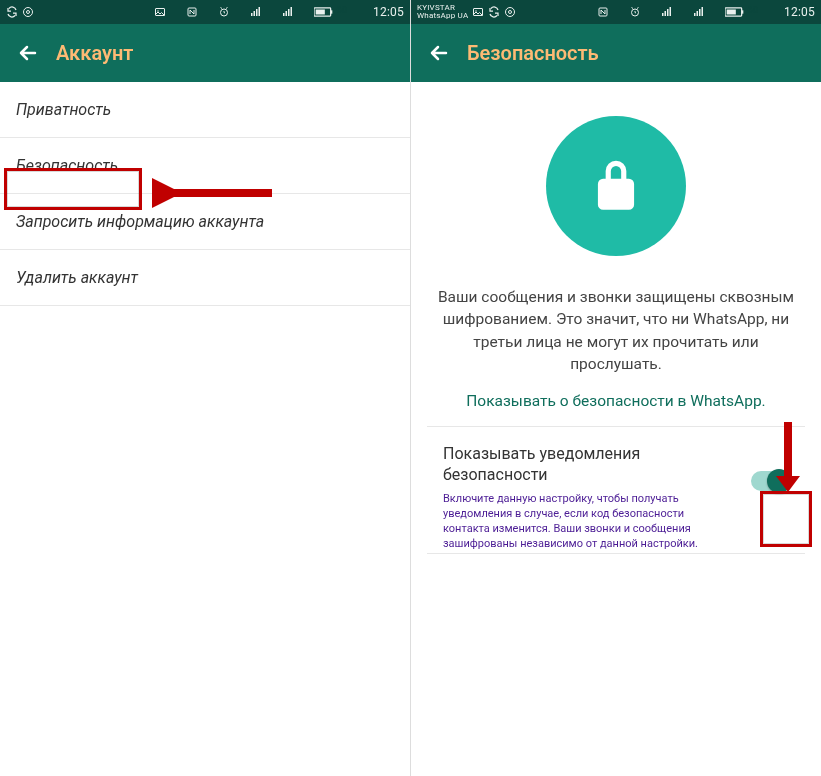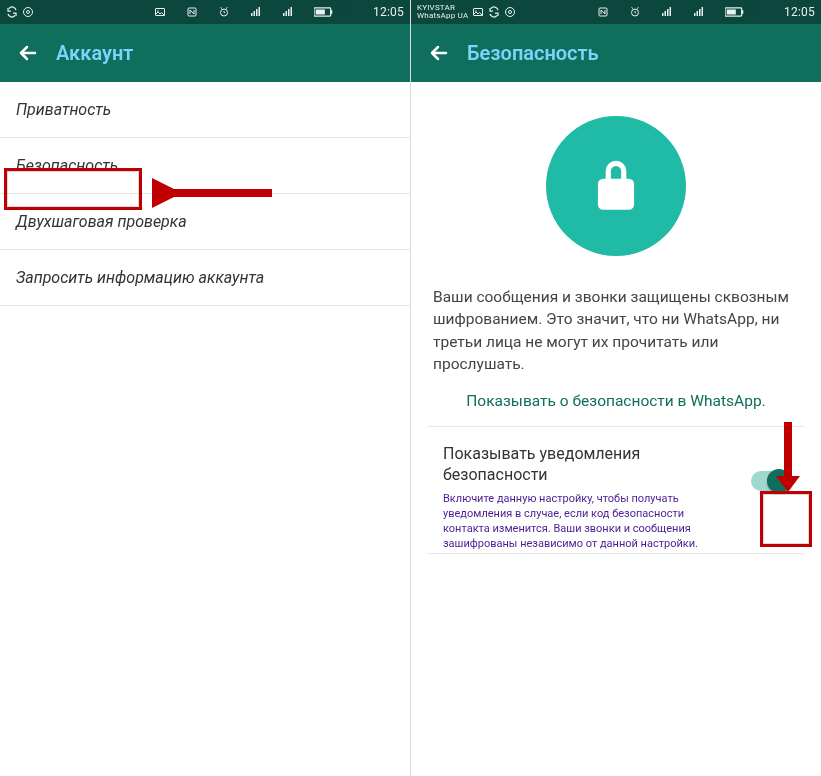--- a/index.html
+++ b/index.html
@@ -51,21 +51,21 @@
       text-align: left;
     }
     .statusbar svg { display: block; }
     .sb-icon {
       display: inline-flex;
       align-items: center;
       justify-content: center;
     }
     .appbar {
       background: #0f6e5c;
-      color: #7dd3fc;
+      color: #fdba74;
       height: 58px;
       display: flex;
       align-items: center;
       padding: 0 6px;
     }
     .appbar .back {
       width: 44px;
       height: 44px;
       display: flex;
       align-items: center;
@@ -117,21 +117,21 @@
       width: 140px;
       height: 140px;
       border-radius: 50%;
       background: #1fbba6;
       display: flex;
       align-items: center;
       justify-content: center;
       margin: 20px 0 16px 0;
     }
     .desc-block {
-      text-align: left;
+      text-align: center;
       padding: 14px 6px 8px 6px;
       font-size: 15.5px;
       color: #444;
       line-height: 1.45;
     }
     .link {
       color: #0f6e5c;
       font-size: 15.5px;
       text-align: center;
       padding: 8px 6px 16px 6px;
@@ -269,22 +269,22 @@
       <svg width="24" height="24" viewBox="0 0 24 24" fill="none" stroke="#fff" stroke-width="2.5" stroke-linecap="round" stroke-linejoin="round">
           <path d="M19 12H5M11 18l-6-6 6-6"></path>
         </svg>
     </div>
     <div class="title">Аккаунт</div>
   </div>
 
   <div class="content">
     <div class="list-item">Приватность</div>
     <div class="list-item">Безопасность</div>
-    <div class="list-item">Двухшаговая проверка</div>
     <div class="list-item">Запросить информацию аккаунта</div>
+    <div class="list-item">Удалить аккаунт</div>
   </div>
 
   <div class="highlight-box highlight-left"></div>
   <svg class="arrow-left" width="130" height="40" viewBox="0 0 130 40">
     <defs>
       <marker id="arrhead1" markerWidth="10" markerHeight="10" refX="2" refY="5" orient="auto">
         <polygon points="10,0 0,5 10,10" fill="#c00000"></polygon>
       </marker>
     </defs>
     <line x1="120" y1="18" x2="14" y2="18" stroke="#c00000" stroke-width="8" marker-end="url(#arrhead1)"></line>

